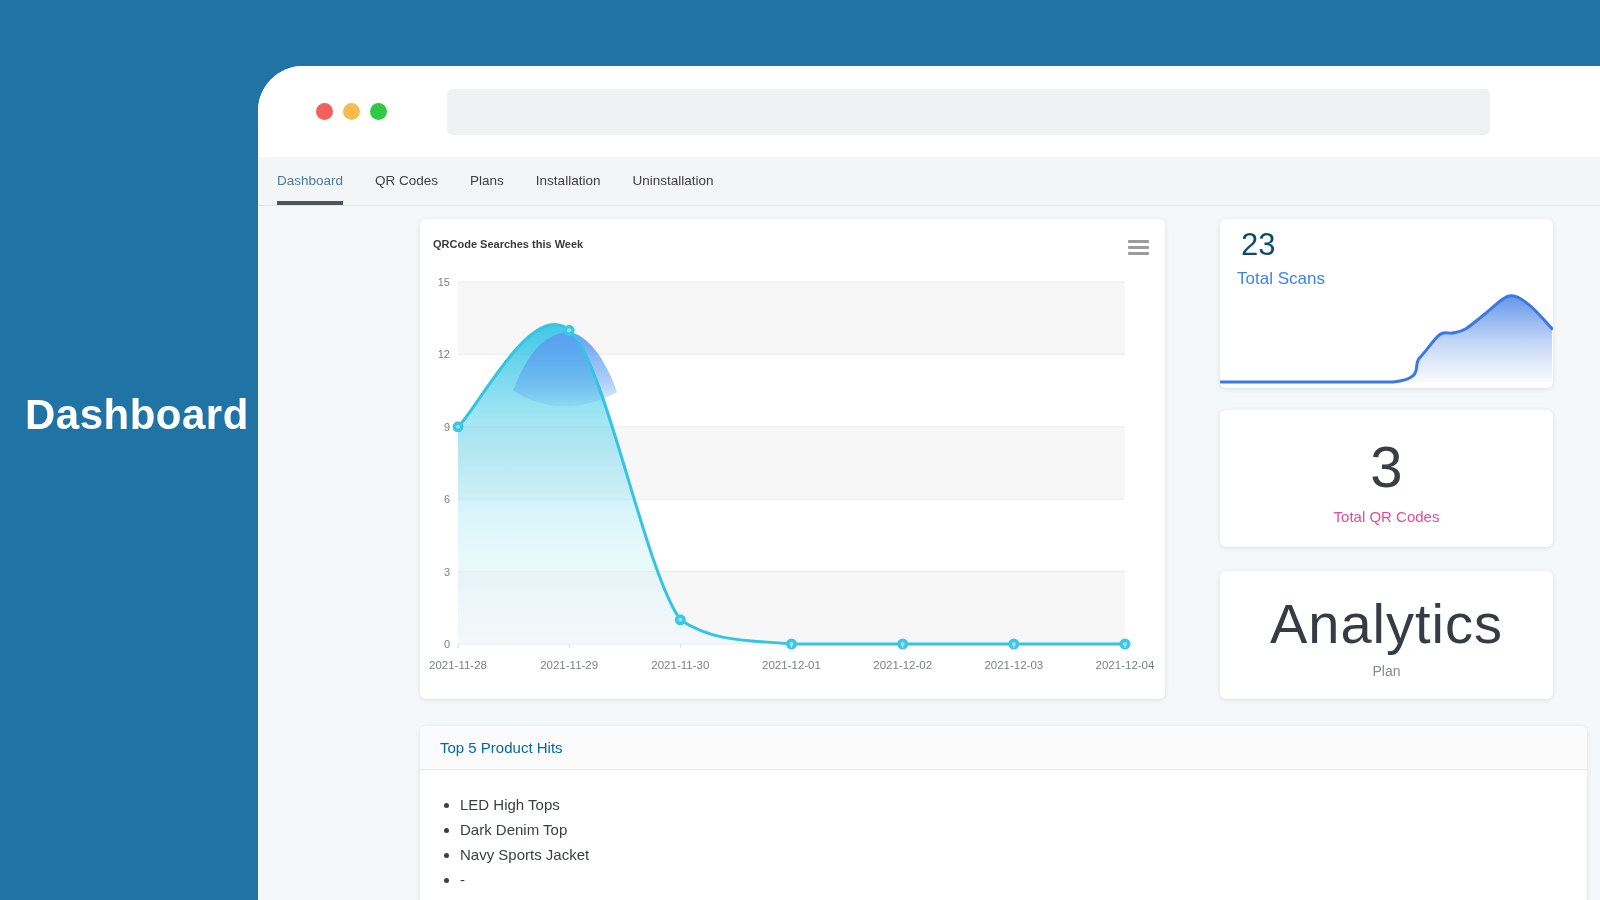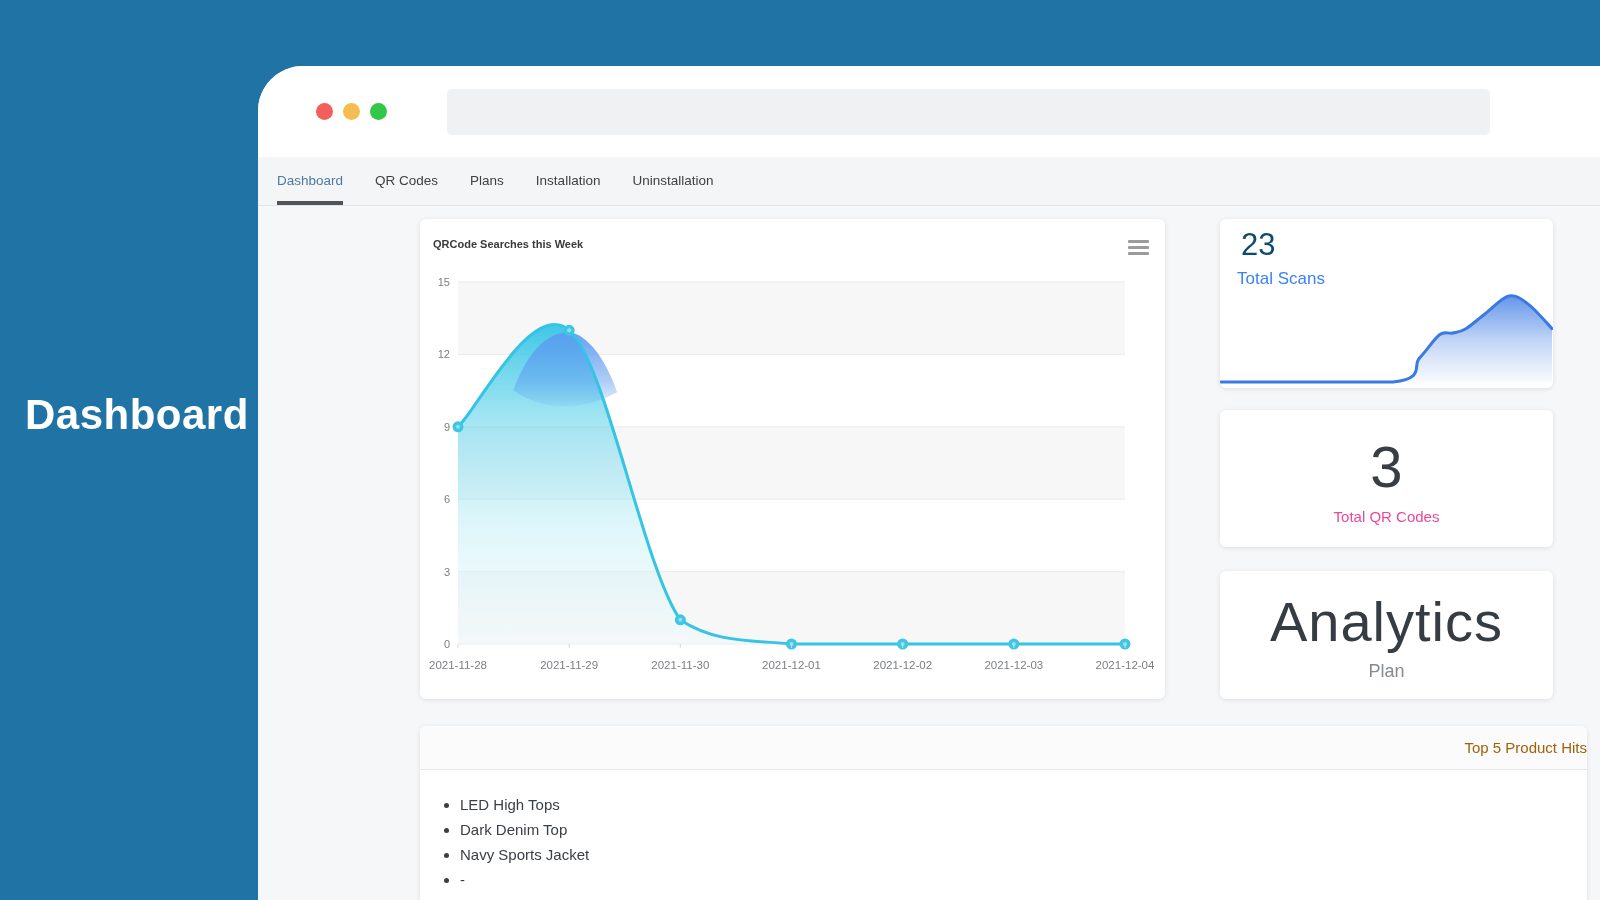--- a/index.html
+++ b/index.html
@@ -54,26 +54,26 @@
   .big-num{position:absolute;left:21px;top:8px;font-size:31px;color:#0c4a6e;}
   .big-num-sub{position:absolute;left:17px;top:50px;font-size:17px;color:#3b82f6;}
   .scans-card svg{position:absolute;left:0;bottom:2px;}
   .qr-card{left:962px;top:204px;width:333px;height:137px;display:flex;flex-direction:column;
     align-items:center;justify-content:center;}
   .qr-value{font-size:58px;color:#383e44;}
   .qr-label{font-size:15px;color:#ec4899;margin-top:8px;}
   .plan-card{left:962px;top:365px;width:333px;height:128px;display:flex;flex-direction:column;
     align-items:center;justify-content:center;}
   .plan-value{font-size:56px;color:#363c44;letter-spacing:1px;}
-  .plan-label{font-size:18px;color:#868b90;margin-top:7px;}
+  .plan-label{font-size:14px;color:#868b90;margin-top:7px;}
   
   .bottom-card{left:162px;top:520px;width:1167px;height:280px;border-radius:6px 6px 0 0;}
   .panel-header{
     height:44px;line-height:44px;background:#fbfbfb;border-bottom:1px solid #e7e7e7;
-    border-radius:6px 6px 0 0;padding-left:20px;font-size:15px;color:#a16207;box-sizing:border-box;text-align:right;
+    border-radius:6px 6px 0 0;padding-left:20px;font-size:15px;color:#0369a1;box-sizing:border-box;
   }
   .product-list{margin:26px 0 0 0;}
   .product-list li{font-size:15px;color:#3a3f44;margin-bottom:8px;}
 </style>
 </head>
 <body>
 
 <div class="side-title">
   <div>Dashboard</div>
 </div>

